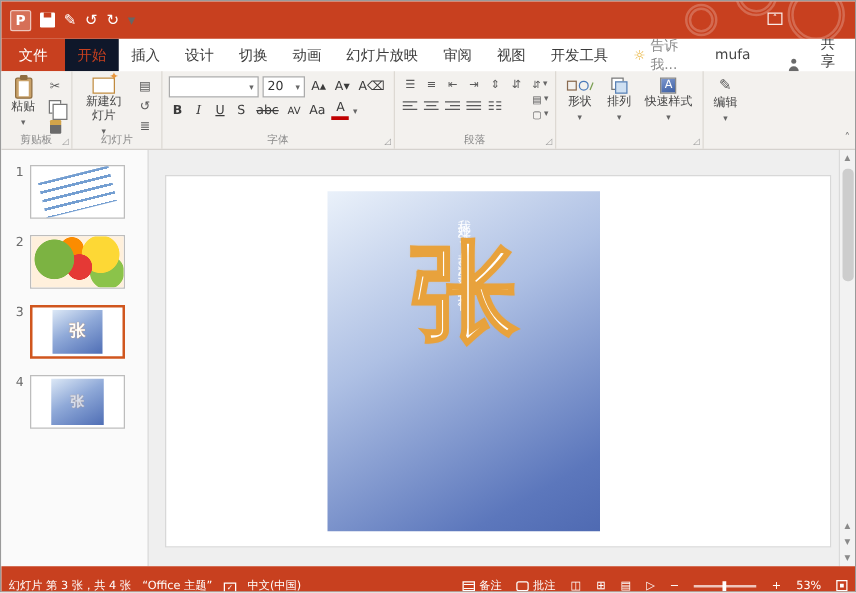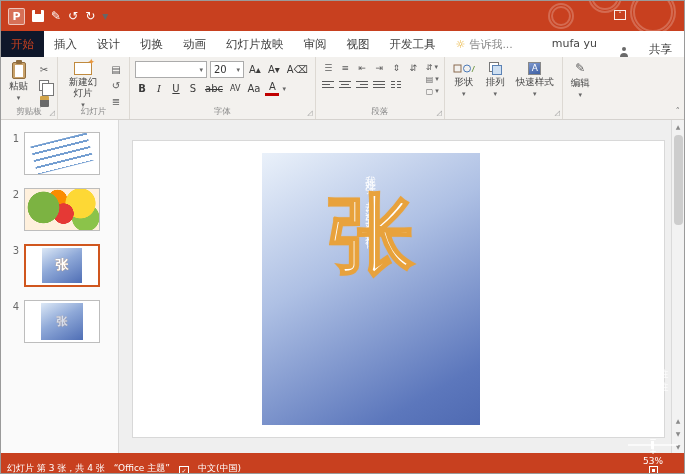--- a/index.html
+++ b/index.html
@@ -101,21 +101,21 @@
   .vthumb { width:9px; height:90px; background:#CDCDCD; border-radius:4px; margin-top:2px; }
   .vsp { flex:1; }
   .varrow { padding:3px 0; }
 
   
   .status { position:relative; height:22px; background:#C8401F; color:#fff; display:flex; align-items:flex-end; font-size:9px; padding:0 6px; gap:9px; }
   .sb { display:flex; align-items:center; gap:3px; white-space:nowrap; }
   .spell { width:10px; height:9px; border:1px solid #fff; font-size:6px; line-height:7px; text-align:center; }
   .noteicon { width:10px; height:8px; border:1px solid #fff; background:repeating-linear-gradient(180deg,rgba(255,255,255,0) 0 1px,#fff 1px 2px,rgba(255,255,255,0) 2px 3px); }
   .bubble { width:10px; height:8px; border:1px solid #fff; border-radius:2px; }
-  .right { margin-left:auto; display:flex; align-items:center; gap:0;flex-direction:column; }
+  .right { margin-left:auto; display:flex; align-items:center; gap:12px; }
   .vicon { font-size:9px; }
   .ztrack { width:50px; height:2px; background:rgba(255,255,255,.7); position:relative; }
   .zhandle { position:absolute; left:45%; top:-3px; width:3px; height:8px; background:#fff; }
   .fit { width:9px; height:9px; border:1px solid #fff; position:relative; }
   .fit::after { content:''; position:absolute; left:2px; top:2px; width:3px; height:3px; background:#fff; }
   .watermark { position:absolute; right:4px; bottom:1px; font-size:13px; font-weight:bold; font-style:italic; color:#fff; text-shadow:1px 1px 2px #7a7a7a; z-index:5; pointer-events:none; }
 </style>
 </head>
 <body>
 
@@ -132,20 +132,21 @@
     </div>
     <div class="deco">
         <i class="c1"></i>
         <i class="c2"></i>
         <i class="c3"></i>
       </div>
     <span class="ribopts">˄</span>
   </div>
 
   <div class="tabrow">
+    <div class="tab file">文件</div>
     <div class="tab sel">开始</div>
     <div class="tab">插入</div>
     <div class="tab">设计</div>
     <div class="tab">切换</div>
     <div class="tab">动画</div>
     <div class="tab">幻灯片放映</div>
     <div class="tab">审阅</div>
     <div class="tab">视图</div>
     <div class="tab">开发工具</div>
     <div class="tellme">

